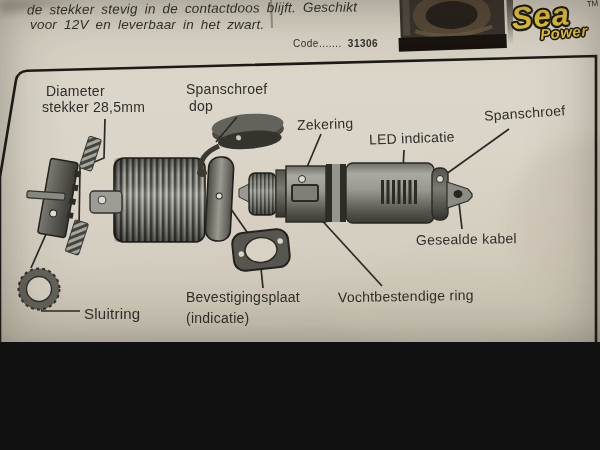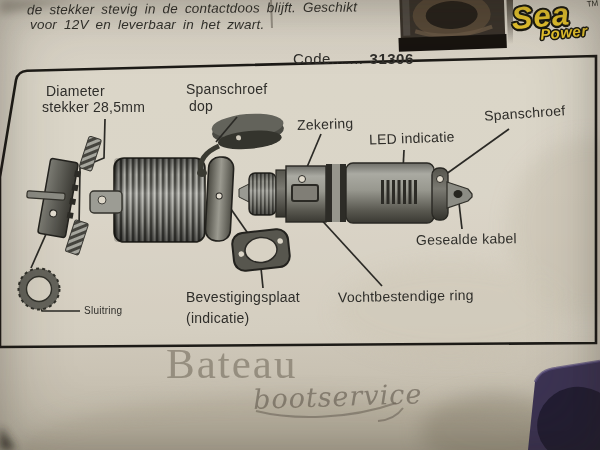--- a/index.html
+++ b/index.html
@@ -1,24 +1,24 @@
 <!DOCTYPE html>
 <html><head>
 <meta charset="utf-8">
 <style>
   html,body{margin:0;padding:0;background:#111;}
-  #shot{position:relative;width:600px;height:450px;overflow:hidden;
+  #shot{position:relative;width:600px;height:342px;overflow:hidden;
         font-family:"Liberation Sans",sans-serif;
         background:linear-gradient(178deg,#d9d3c6 0%,#d7d1c4 45%,#cfc8ba 72%,#c2bbab 92%,#b7b09f 100%);}
   .soft{filter:blur(0.3px);}
   .vignette{position:absolute;inset:0;pointer-events:none;
         box-shadow:inset 0 0 70px rgba(40,35,25,.28), inset 0 8px 30px rgba(40,35,25,.12);}
   .txt{position:absolute;white-space:nowrap;color:#2e2d29;}
   .intro{font-style:italic;font-size:13.5px;word-spacing:3px;letter-spacing:.2px;color:#33322d;}
-  .codeline{font-size:15px;letter-spacing:.5px;color:#2f2e2a;margin-top:12px;}
+  .codeline{font-size:10px;letter-spacing:.5px;color:#2f2e2a;}
   .codeval{font-weight:bold;margin-left:6px;}
   .lbl{font-size:14px;letter-spacing:.25px;color:#2f2e2a;}
   .ital{}
   .brand{position:absolute;left:512px;top:0px;transform:rotate(-5deg);color:#e9c62e;
          font-weight:bold;font-style:italic;line-height:1;}
   .brand .w1{font-size:31px;letter-spacing:1px;
       text-shadow:-2px 0 #1b1a12,2px 0 #1b1a12,0 -2px #1b1a12,0 2.5px #1b1a12,
       -1.5px -1.5px #1b1a12,1.5px 1.5px #1b1a12,-1.5px 1.5px #1b1a12,1.5px -1.5px #1b1a12;}
   .brand .w2{font-size:15px;letter-spacing:.5px;margin:-5px 0 0 27px;
       text-shadow:-1.5px 0 #1b1a12,1.5px 0 #1b1a12,0 -1.5px #1b1a12,0 1.5px #1b1a12,
@@ -251,20 +251,20 @@
   <div class="txt lbl ital" style="left:42px;top:99px">stekker 28,5mm</div>
   <div class="txt lbl" style="left:186px;top:81px">Spanschroef</div>
   <div class="txt lbl" style="left:189px;top:98px">dop</div>
   <div class="txt lbl" style="left:297px;top:116px;transform:rotate(-2deg)">Zekering</div>
   <div class="txt lbl" style="left:369px;top:130px;transform:rotate(-2deg)">LED indicatie</div>
   <div class="txt lbl" style="left:484px;top:105px;transform:rotate(-4deg)">Spanschroef</div>
   <div class="txt lbl" style="left:416px;top:231px;transform:rotate(-1deg)">Gesealde kabel</div>
   <div class="txt lbl" style="left:338px;top:288px;transform:rotate(-1deg)">Vochtbestendige ring</div>
   <div class="txt lbl" style="left:186px;top:289px">Bevestigingsplaat</div>
   <div class="txt lbl" style="left:186px;top:310px">(indicatie)</div>
-  <div class="txt lbl ital" style="left:84px;top:305px;font-size:10px">Sluitring</div>
+  <div class="txt lbl ital" style="left:84px;top:305px;font-size:15px">Sluitring</div>
 
   <div class="txt wm1" style="left:166px;top:339px">Bateau</div>
   <div class="txt wm2" style="left:253px;top:381px;transform:rotate(-2deg)">bootservice</div>
 
  </div>
  <div class="vignette"></div>
 </div>
 
 </body></html>

